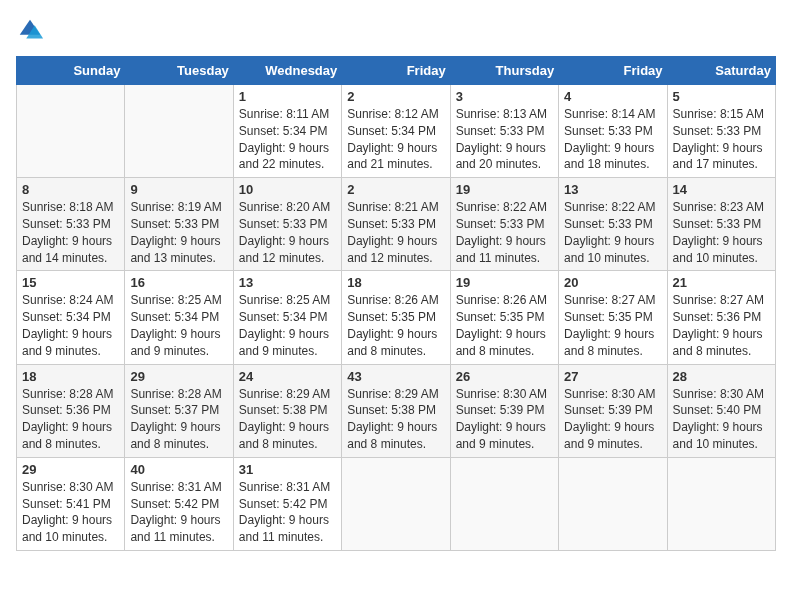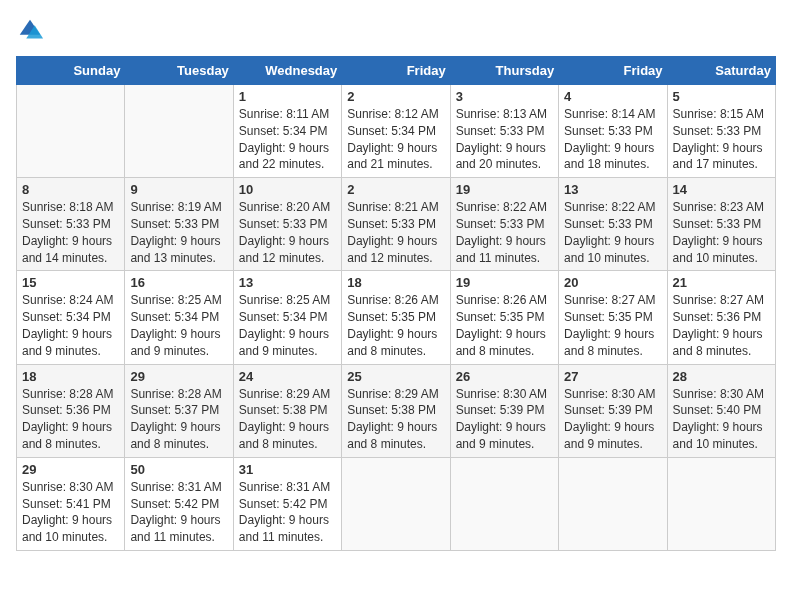--- a/index.html
+++ b/index.html
@@ -212,21 +212,21 @@
         </td>
         <td>
           <span class="day-num">29</span>
           <div class="day-info">Sunrise: 8:28 AM<br>Sunset: 5:37 PM<br>Daylight: 9 hours and 8 minutes.</div>
         </td>
         <td>
           <span class="day-num">24</span>
           <div class="day-info">Sunrise: 8:29 AM<br>Sunset: 5:38 PM<br>Daylight: 9 hours and 8 minutes.</div>
         </td>
         <td>
-          <span class="day-num">25</span>
+          <span class="day-num">43</span>
           <div class="day-info">Sunrise: 8:29 AM<br>Sunset: 5:38 PM<br>Daylight: 9 hours and 8 minutes.</div>
         </td>
         <td>
           <span class="day-num">26</span>
           <div class="day-info">Sunrise: 8:30 AM<br>Sunset: 5:39 PM<br>Daylight: 9 hours and 9 minutes.</div>
         </td>
         <td>
           <span class="day-num">27</span>
           <div class="day-info">Sunrise: 8:30 AM<br>Sunset: 5:39 PM<br>Daylight: 9 hours and 9 minutes.</div>
         </td>
@@ -234,21 +234,21 @@
           <span class="day-num">28</span>
           <div class="day-info">Sunrise: 8:30 AM<br>Sunset: 5:40 PM<br>Daylight: 9 hours and 10 minutes.</div>
         </td>
       </tr>
       <tr>
         <td>
           <span class="day-num">29</span>
           <div class="day-info">Sunrise: 8:30 AM<br>Sunset: 5:41 PM<br>Daylight: 9 hours and 10 minutes.</div>
         </td>
         <td>
-          <span class="day-num">50</span>
+          <span class="day-num">40</span>
           <div class="day-info">Sunrise: 8:31 AM<br>Sunset: 5:42 PM<br>Daylight: 9 hours and 11 minutes.</div>
         </td>
         <td>
           <span class="day-num">31</span>
           <div class="day-info">Sunrise: 8:31 AM<br>Sunset: 5:42 PM<br>Daylight: 9 hours and 11 minutes.</div>
         </td>
         <td class="empty"></td>
         <td class="empty"></td>
         <td class="empty"></td>
         <td class="empty"></td>

